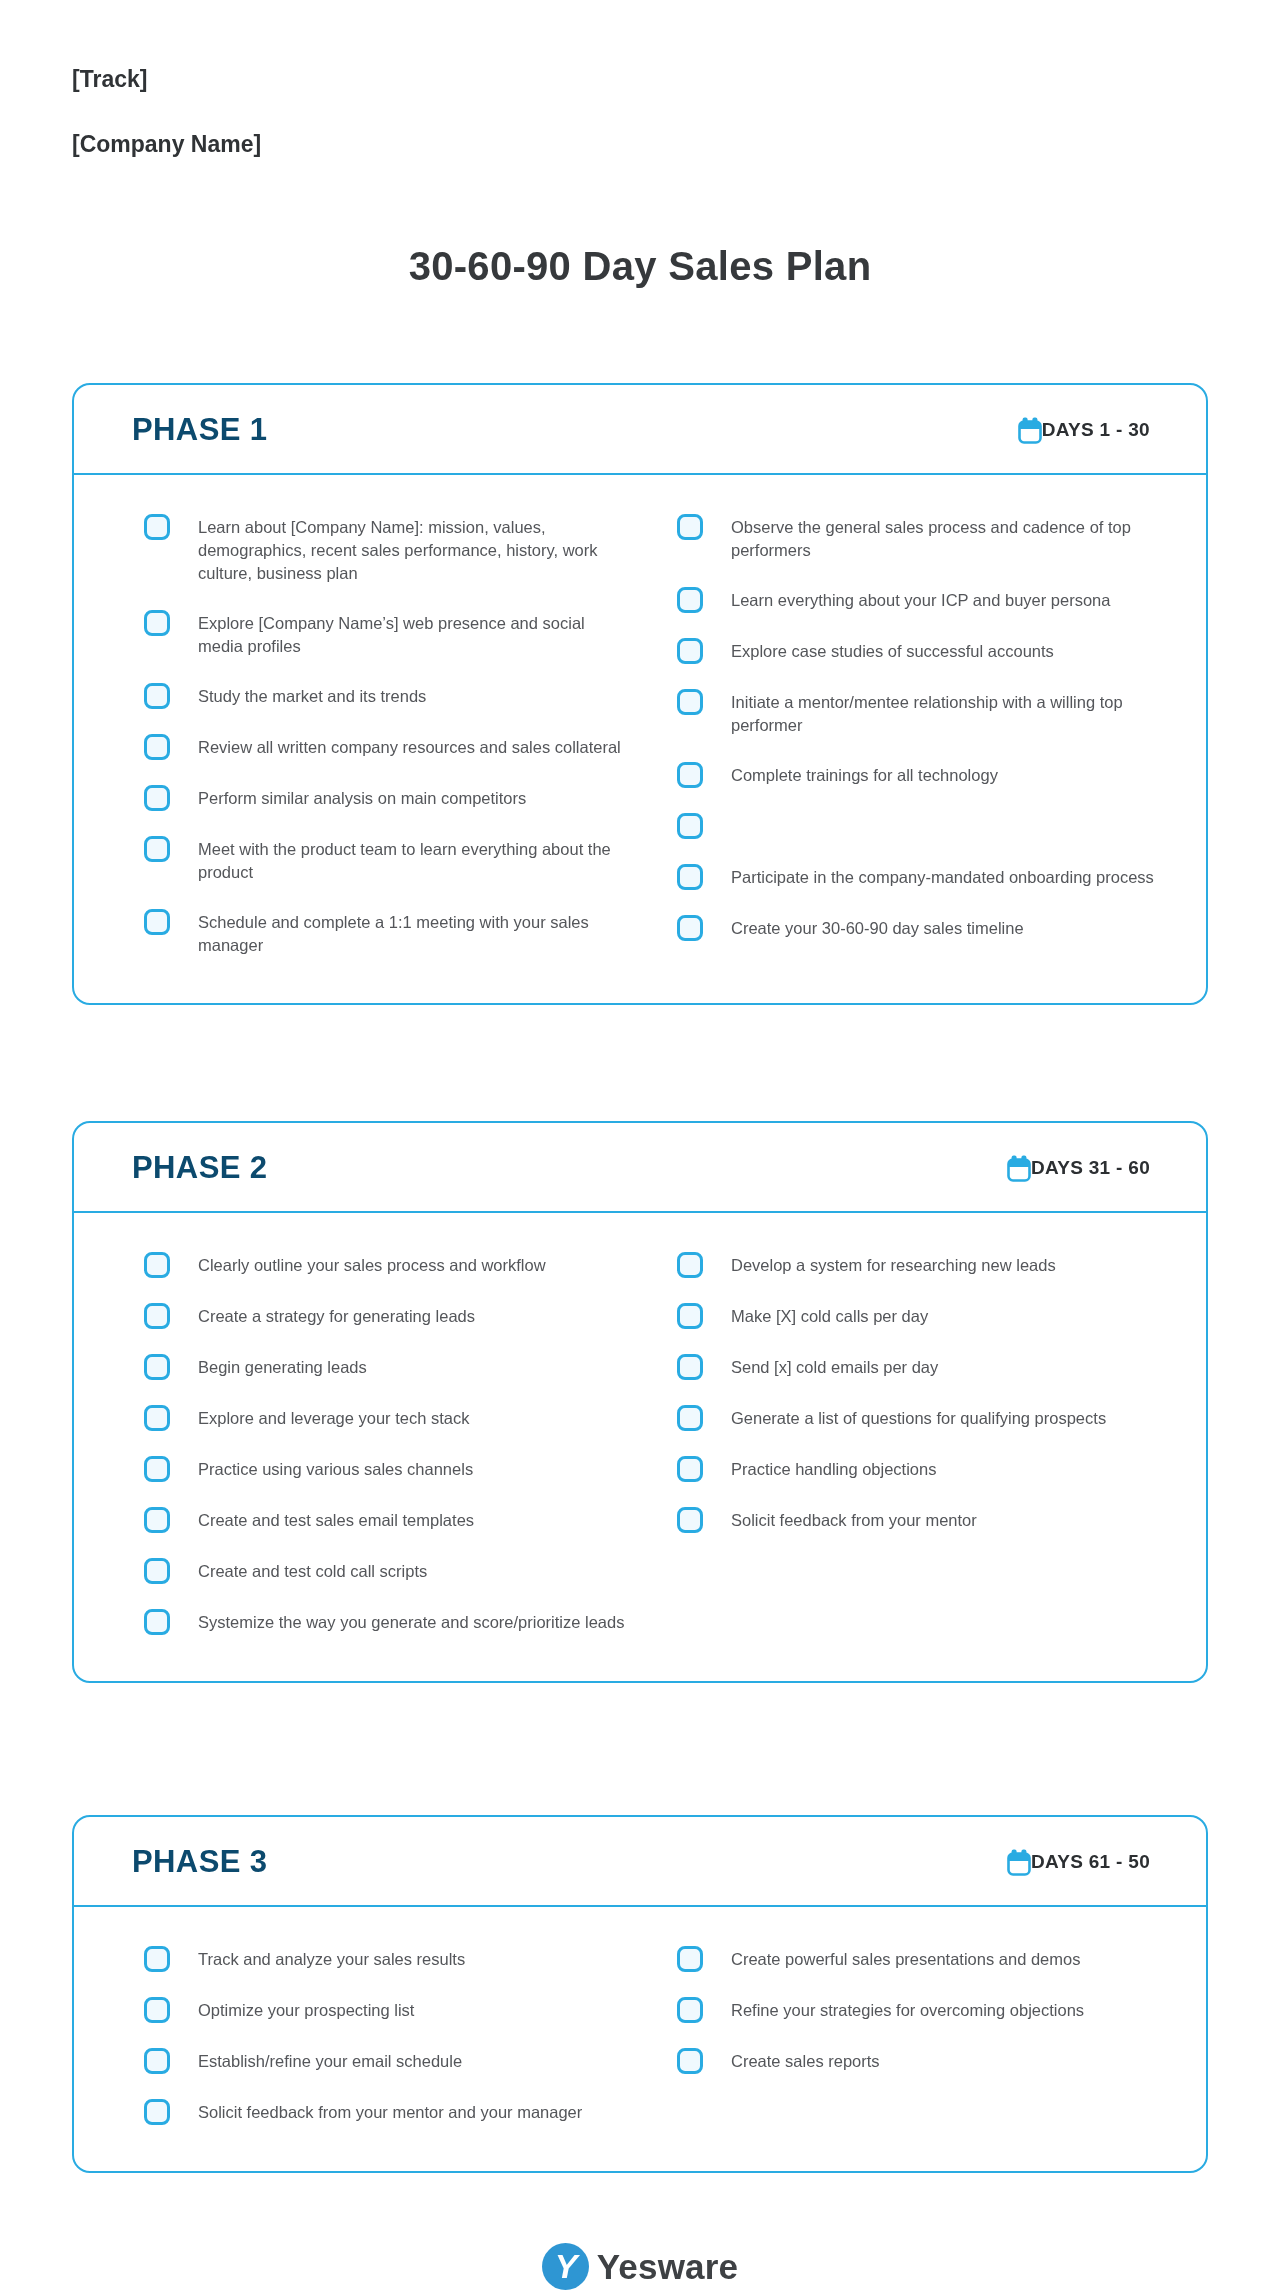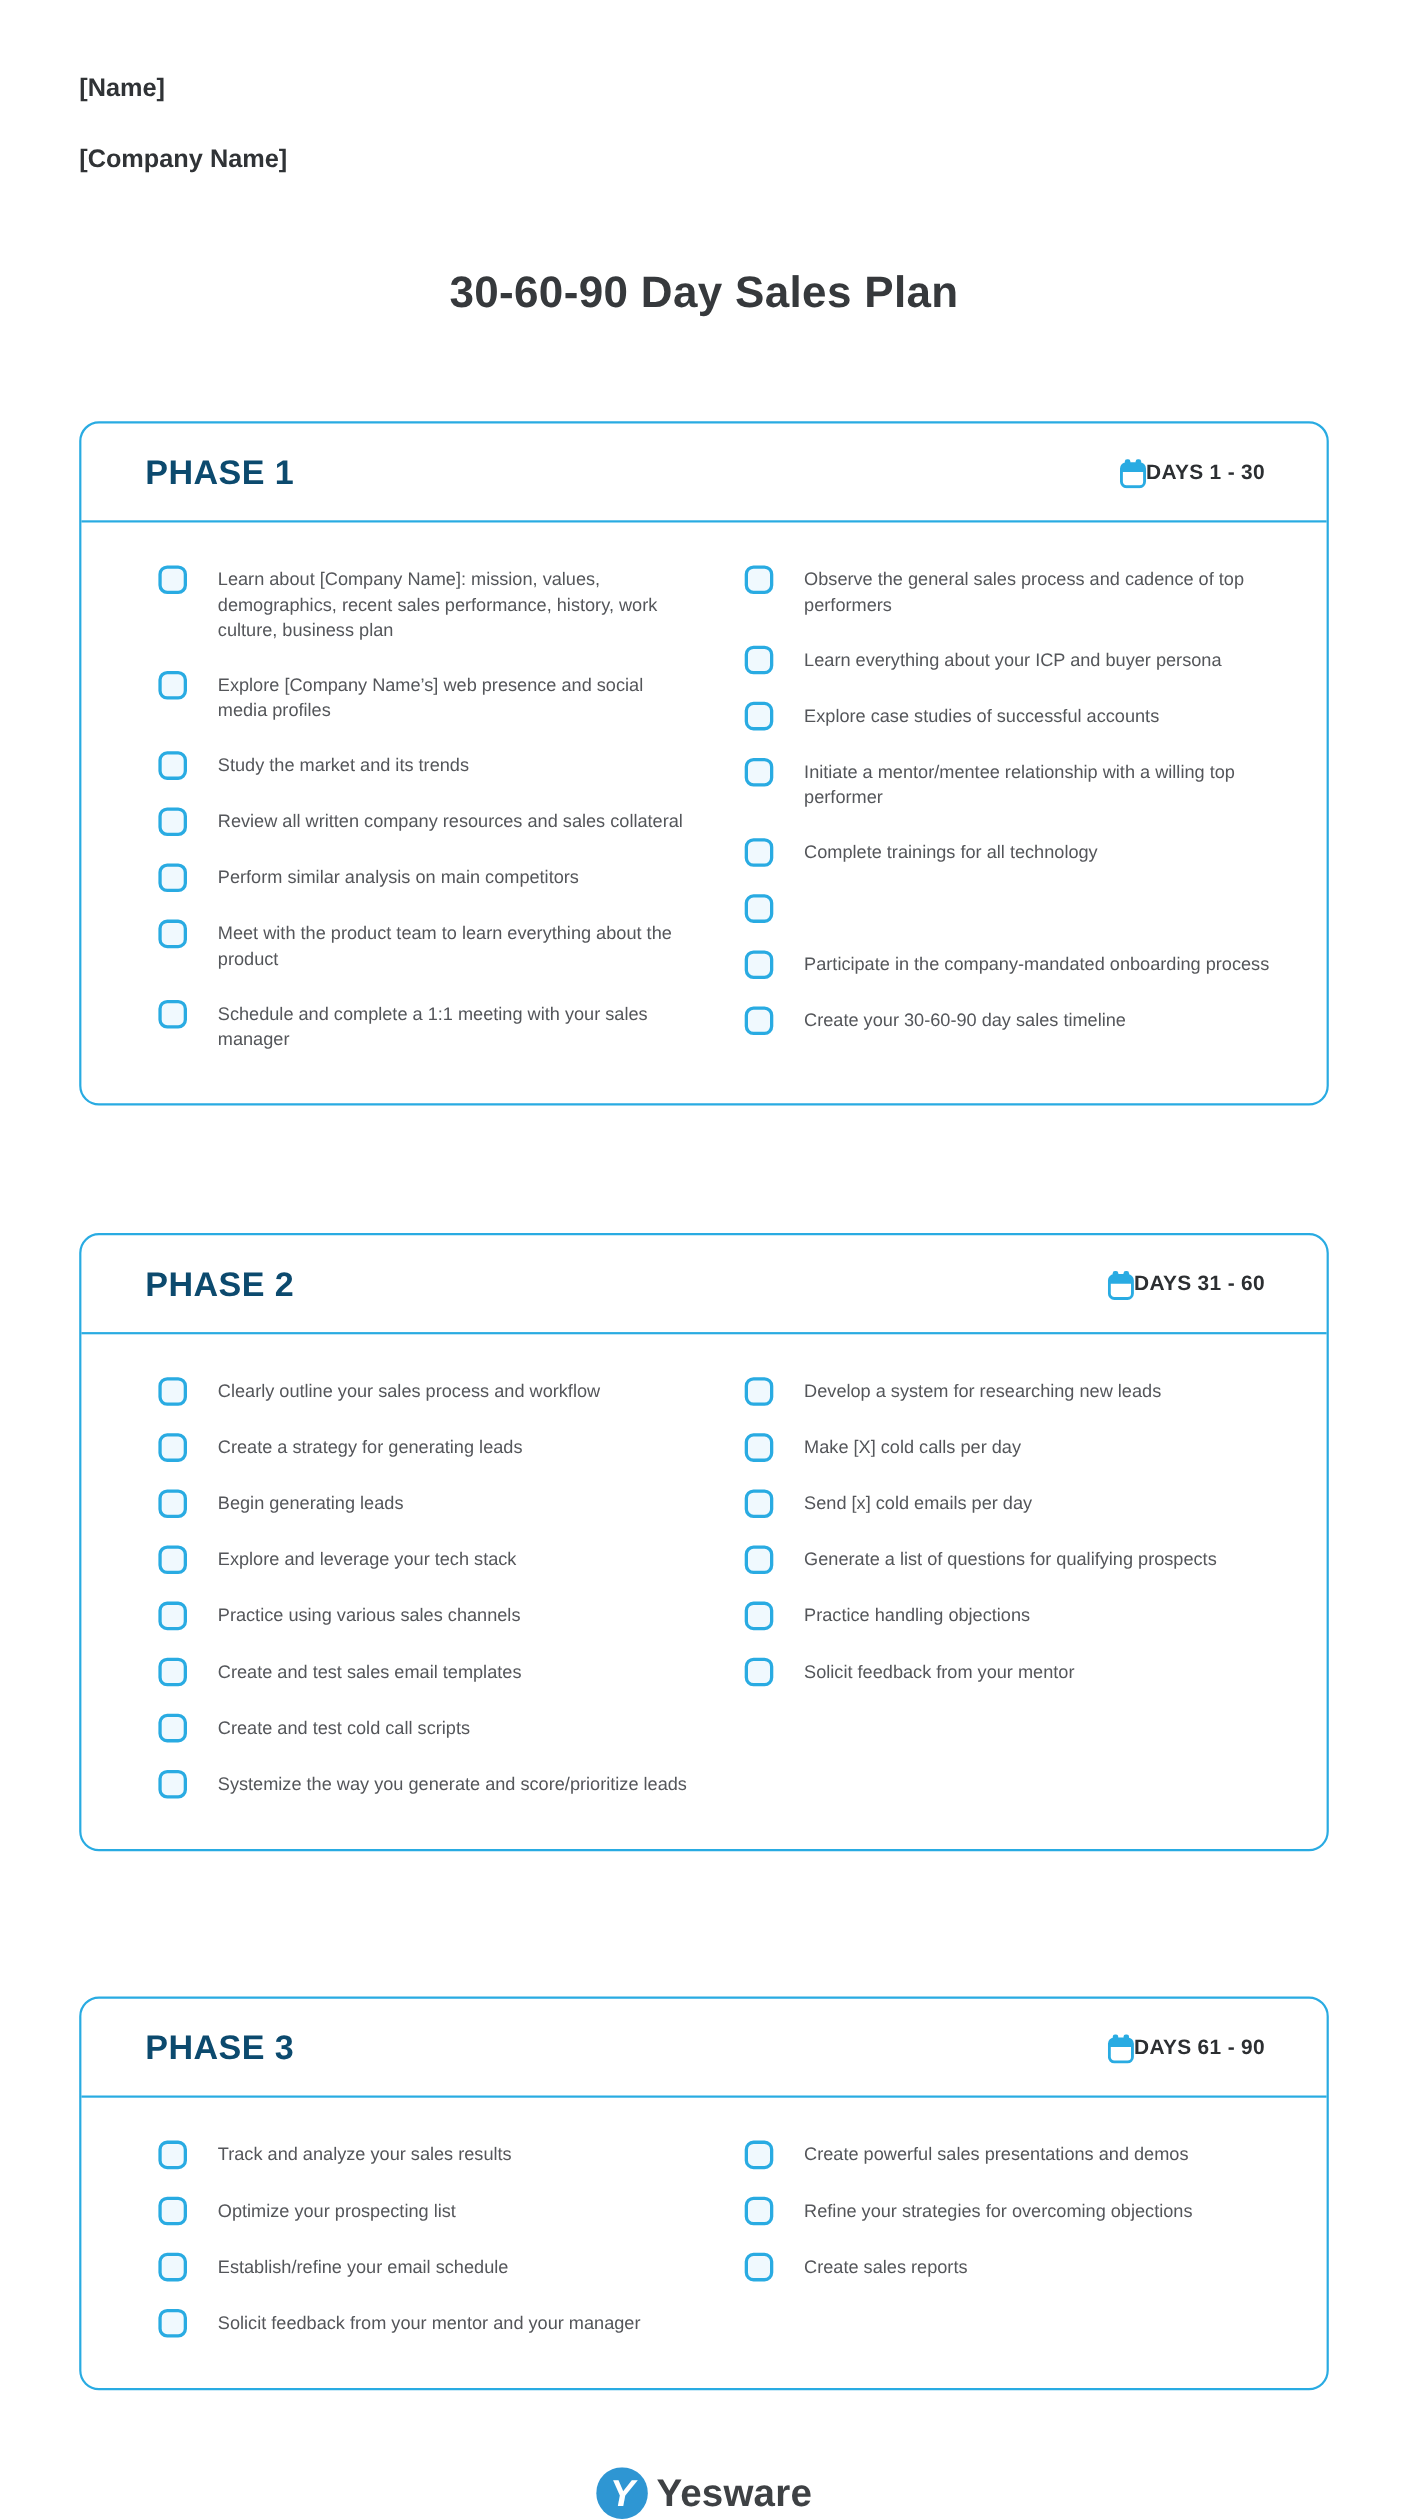--- a/index.html
+++ b/index.html
@@ -42,21 +42,21 @@
   .logo { display:flex; align-items:center; gap:8px; }
   .logo-text { font-size:35px; font-weight:bold; color:#3e4144; letter-spacing:0.2px; }
   .cal-icon { display:block; }
 </style>
 </head>
 <body>
 
 <div class="page">
 
   <div class="doc-header">
-    <p>[Name]</p>
+    <p>[Track]</p>
     <p>[Company Name]</p>
   </div>
 
   <h1 class="page-title">30-60-90 Day Sales Plan</h1>
 
   <div id="phases">
   <section class="phase-card">
     <div class="phase-header">
       <span class="phase-title">PHASE 1</span>
       <span class="phase-days">
@@ -216,21 +216,21 @@
   <section class="phase-card">
     <div class="phase-header">
       <span class="phase-title">PHASE 3</span>
       <span class="phase-days">
         <svg class="cal-icon" width="24" height="27" viewBox="0 0 24 27" aria-hidden="true">
           <rect x="1.5" y="4.5" width="21" height="21" rx="4.5" fill="#ffffff" stroke="#29abe2" stroke-width="2.6"></rect>
           <path d="M1.5 12 L1.5 9 A4.5 4.5 0 0 1 6 4.5 L18 4.5 A4.5 4.5 0 0 1 22.5 9 L22.5 12 Z" fill="#29abe2"></path>
           <rect x="4.6" y="0.5" width="5" height="6.5" rx="2" fill="#29abe2"></rect>
           <rect x="14.4" y="0.5" width="5" height="6.5" rx="2" fill="#29abe2"></rect>
         </svg>
-        <span class="days-label">DAYS 61 - 90</span>
+        <span class="days-label">DAYS 61 - 50</span>
       </span>
     </div>
     <div class="phase-body">
       <div class="col-left">
             <div class="task">
               <span class="checkbox"></span>
               <span class="task-label">Track and analyze your sales results</span>
             </div>
             <div class="task">
               <span class="checkbox"></span>

